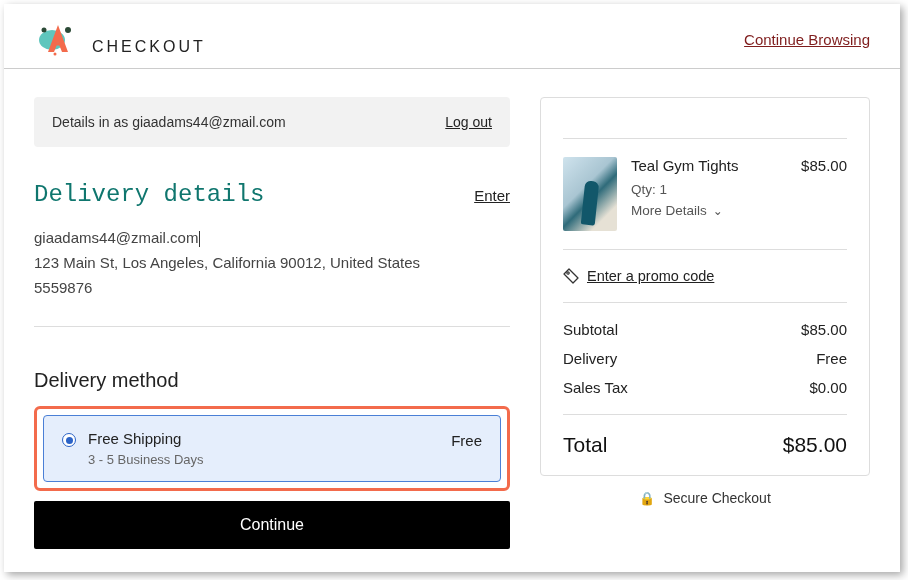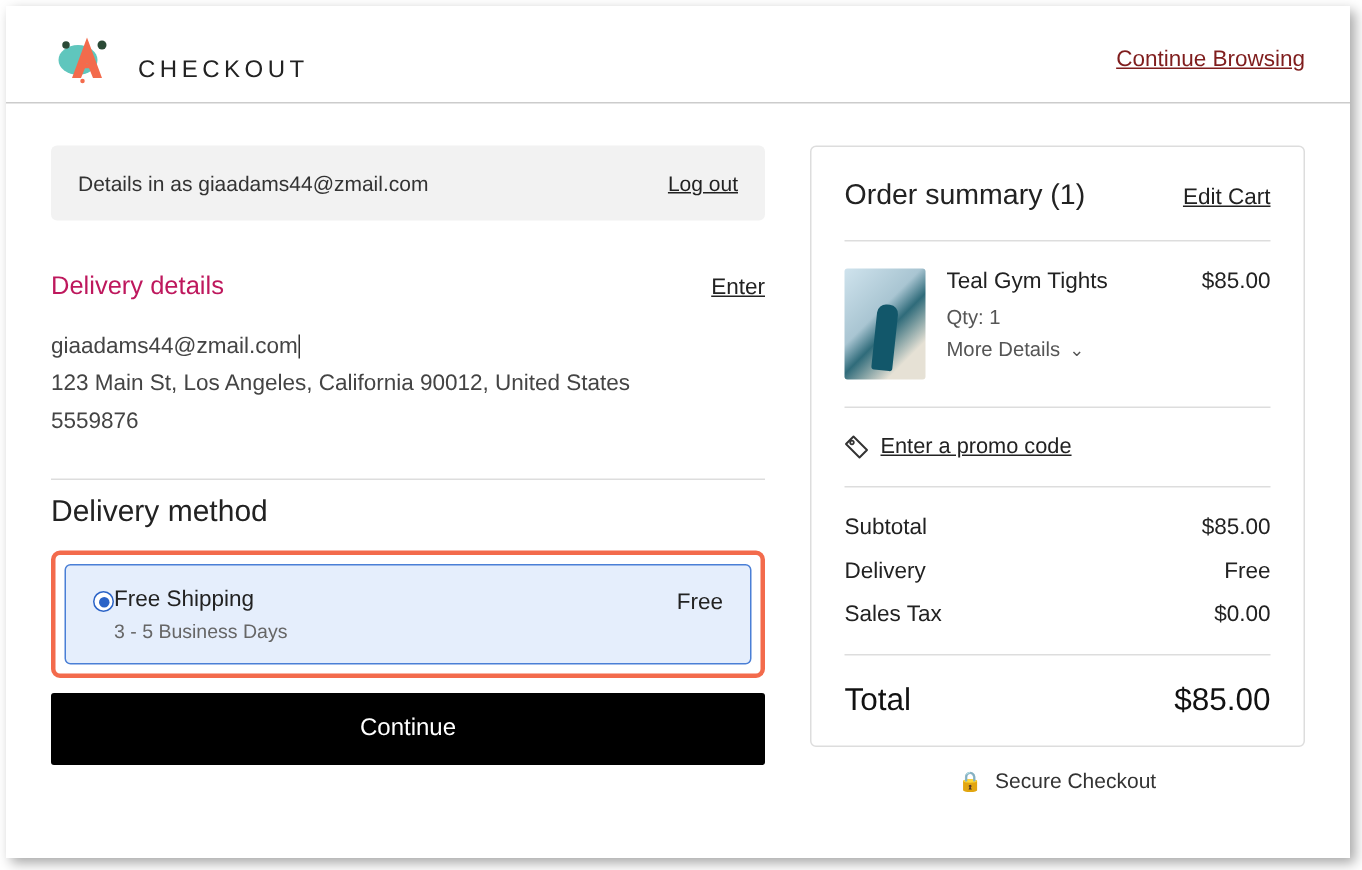--- a/index.html
+++ b/index.html
@@ -72,23 +72,24 @@
 }
 .login-bar a { text-decoration:underline; color:#222; font-size:14px;}
 
 .section-header {
   display:flex;
   justify-content:space-between;
   align-items:baseline;
   margin-top:34px;
 }
 .section-header h2 {
-  font-size:17px;
+  font-size:24px;
   font-weight:400;
-  color:#be185d;
+  color:#0f766e;
+  font-family:Liberation Mono, monospace;
 }
 .section-header a {
   text-decoration:underline;
   color:#222;
   font-size:15px;
 }
 
 .delivery-details {
   margin-top:18px;
   font-size:15px;
@@ -106,41 +107,41 @@
 .thin-divider {
   border:none;
   border-top:1px solid #ddd;
   margin:26px 0 0 0;
 }
 
 .method-title {
   font-size:20px;
   font-weight:400;
   color:#222;
-  margin-top:10px;
+  margin-top:42px;
 }
 
 .highlight-box {
   border:3px solid #f36b4c;
   border-radius:6px;
   padding:6px;
   margin-top:14px;
 }
 .radio-card {
   border:1px solid #4a7fd6;
   background:#e5eefc;
   border-radius:4px;
   padding:14px 18px;
   display:flex;
   justify-content:space-between;
   align-items:flex-start;
 }
 .radio-left {
   display:flex;
-  gap:0;
+  gap:12px;
   align-items:flex-start;
 }
 .radio-dot {
   margin-top:3px;
   width:14px; height:14px;
   border-radius:50%;
   border:1.5px solid #2b63c7;
   display:flex;
   align-items:center;
   justify-content:center;
@@ -315,24 +316,20 @@
           <div class="radio-price">Free</div>
         </div>
       </div>
 
       <button class="continue-btn">Continue</button>
 
     </div>
 
     <div class="right">
       <div class="summary">
-        <div class="summary-header">
-          <span class="title">Order summary (1)</span>
-          <a>Edit Cart</a>
-        </div>
         <hr class="sum-divider">
 
         <div class="item-row">
           <div class="thumb"></div>
           <div class="item-info">
             <div class="item-top">
               <span class="item-name">Teal Gym Tights</span>
               <span class="item-price">$85.00</span>
             </div>
             <div class="item-qty">Qty: 1</div>

